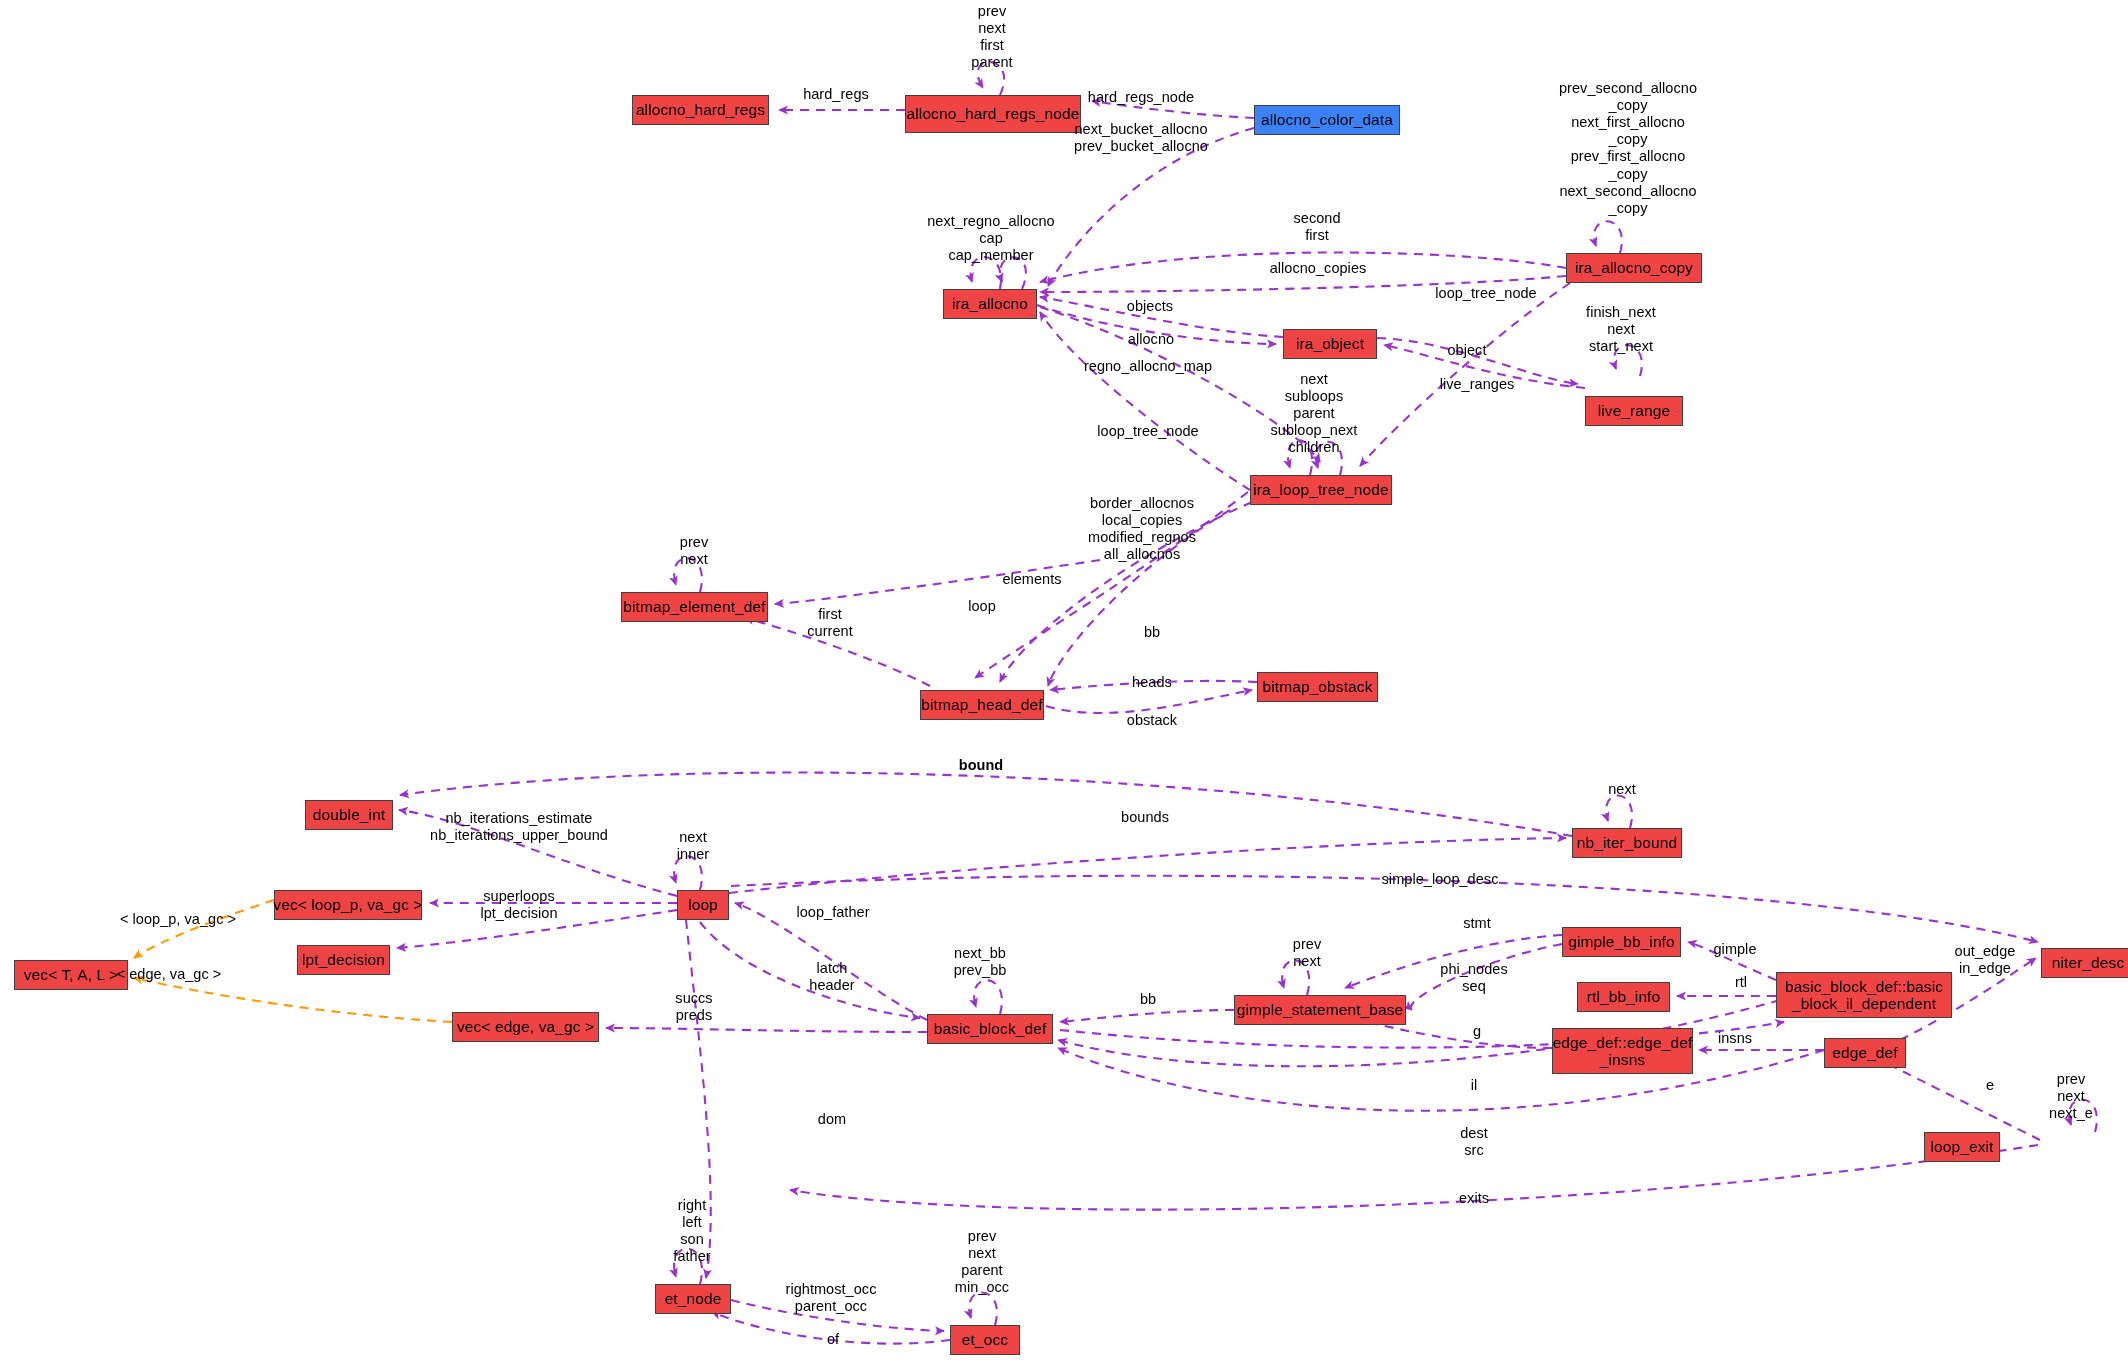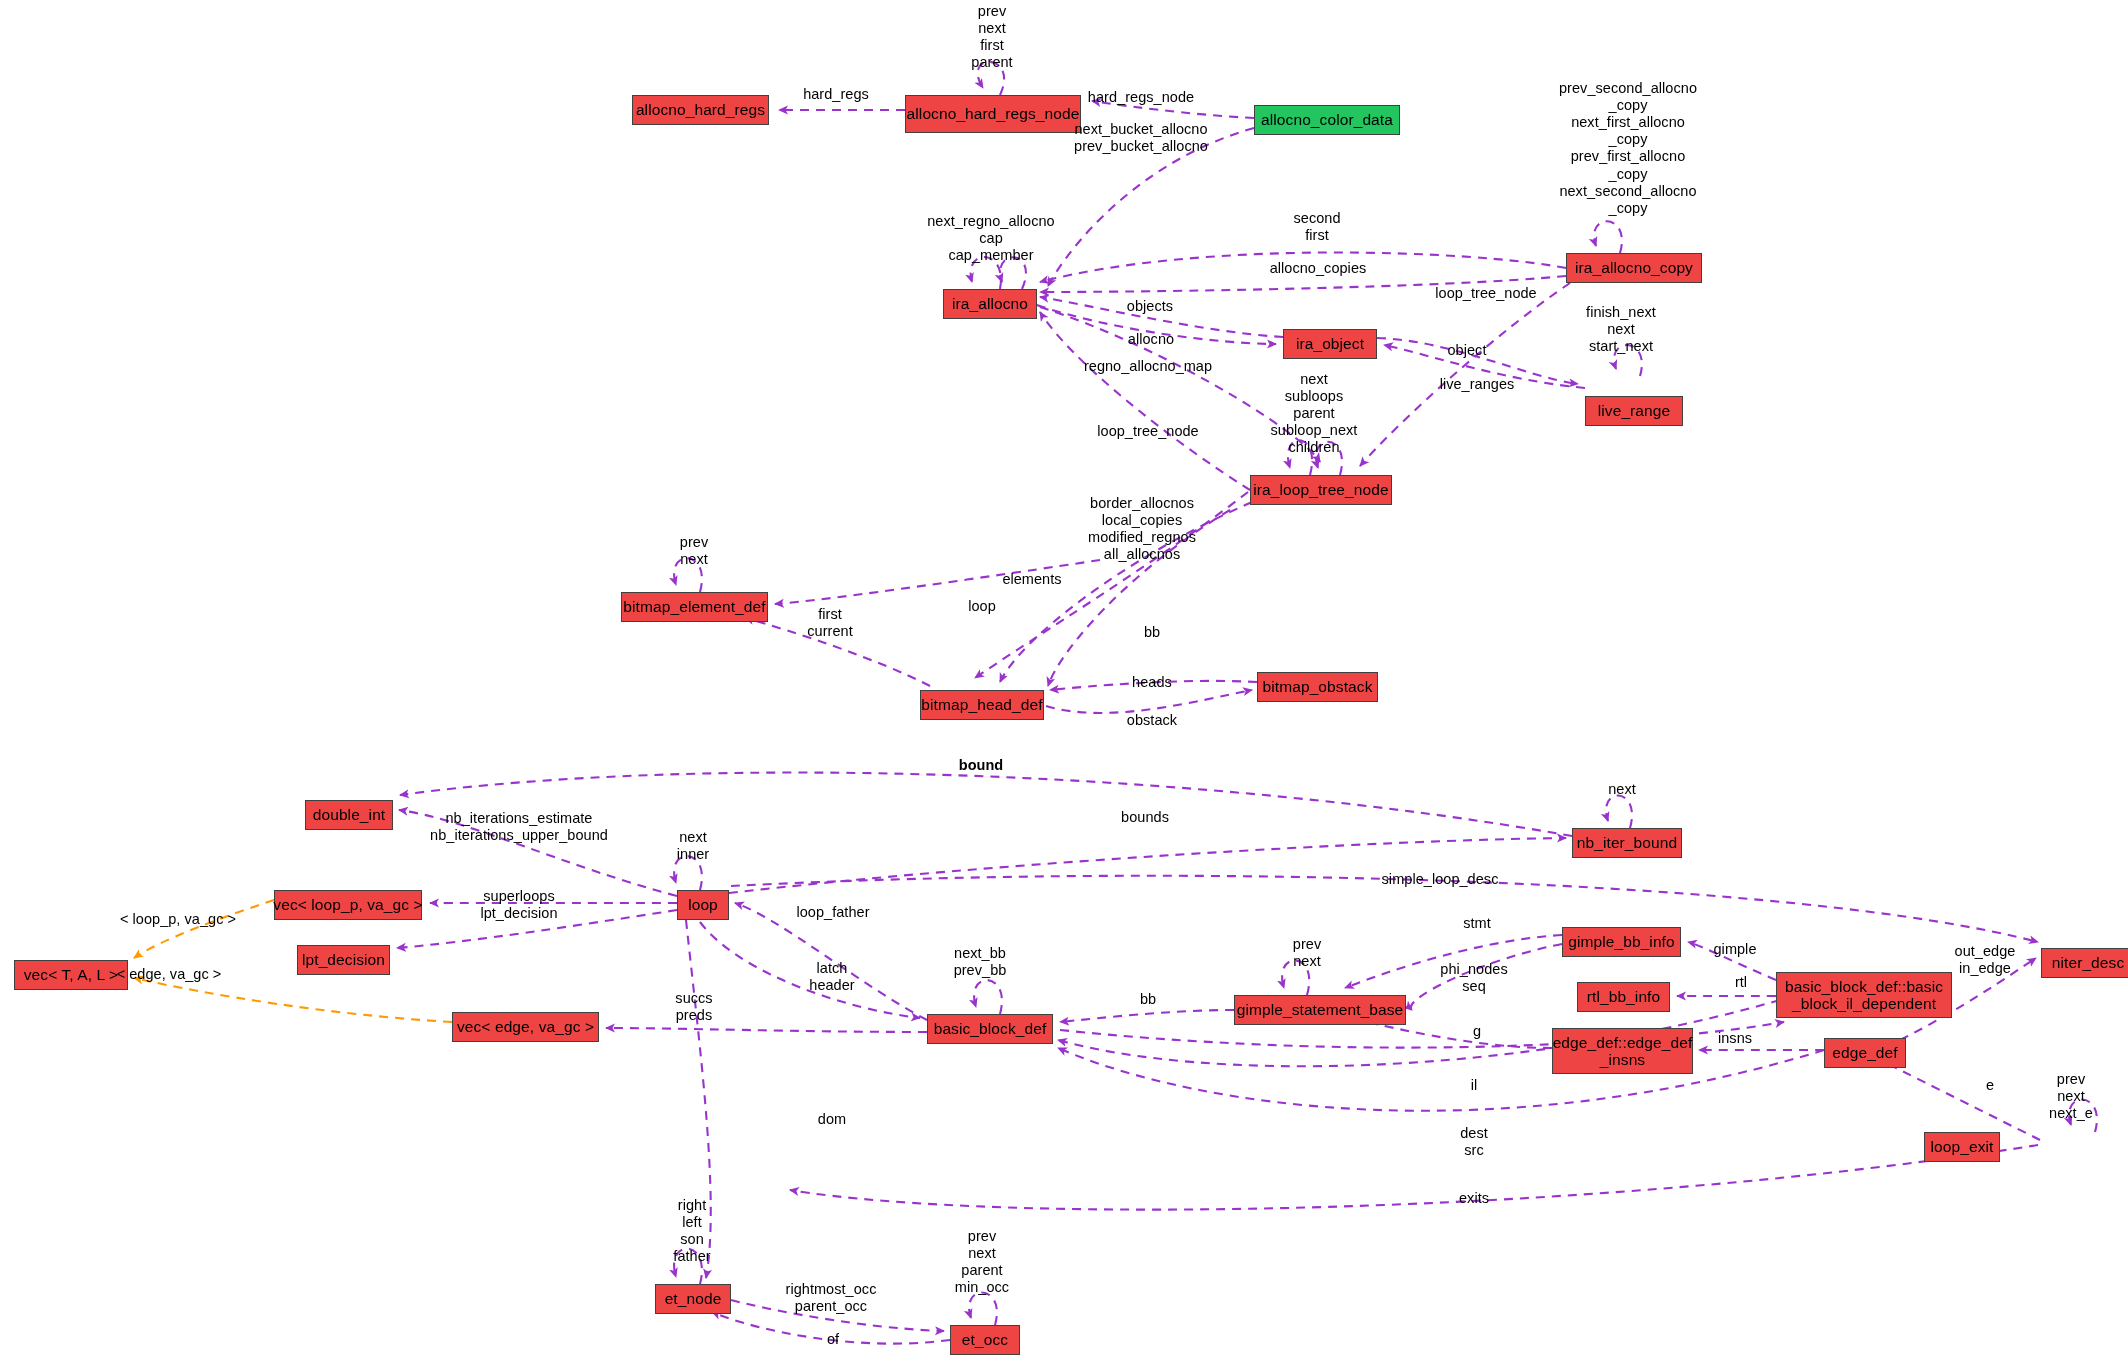--- a/index.html
+++ b/index.html
@@ -16,21 +16,21 @@
     font-size:15.5px;
     line-height:1.12;
     display:flex;
     align-items:center;
     justify-content:center;
     text-align:center;
     white-space:pre;
     letter-spacing:0.1px;
     z-index:4;
   }
-  .node.highlight{background:#22c55e;}
+  .node.highlight{background:#3b82f6;}
   .edge-label{
     position:absolute;
     font-size:14.5px;
     color:#000000;
     text-align:center;
     white-space:pre;
     line-height:1.18;
     letter-spacing:0.05px;
     transform:translate(-50%,-50%);
     z-index:5;

